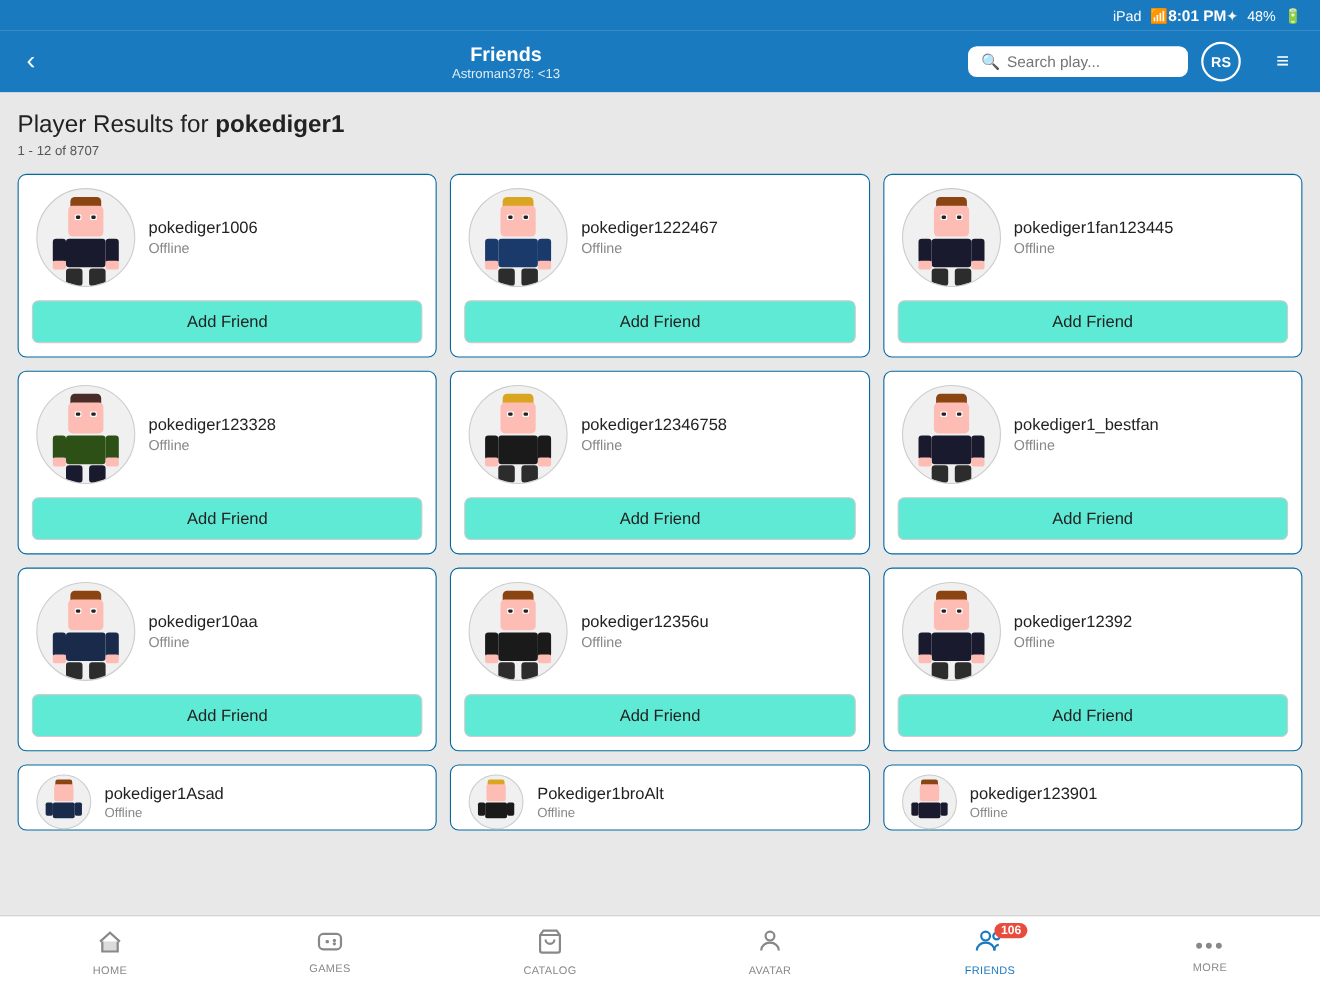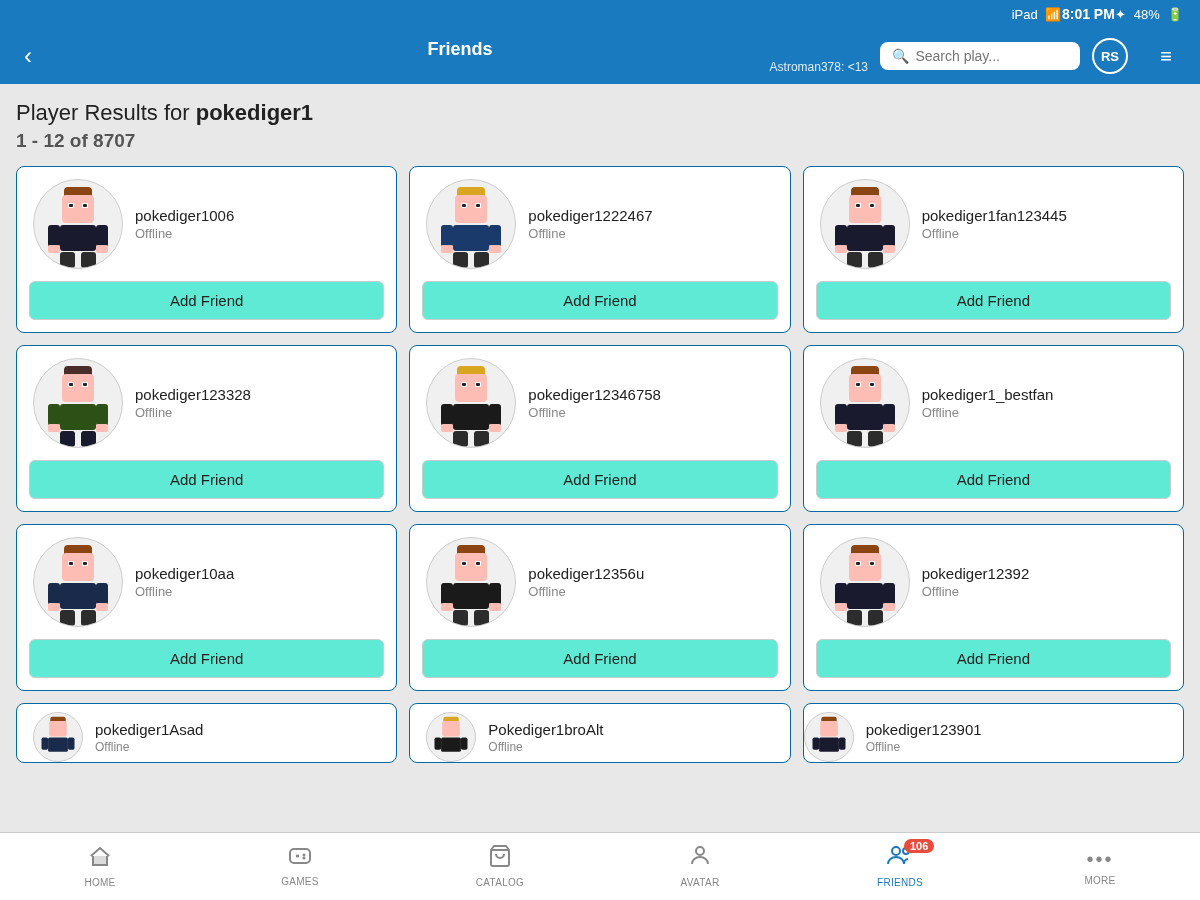--- a/index.html
+++ b/index.html
@@ -51,21 +51,20 @@
     }
     .nav-title-block .title {
       font-size: 18px;
       font-weight: 600;
       display: block;
     }
     .nav-title-block .subtitle {
       font-size: 12px;
       opacity: 0.85;
       display: block;
-      text-align: right;
     }
     .nav-search {
       display: flex;
       align-items: center;
       background: white;
       border-radius: 8px;
       padding: 6px 12px;
       gap: 6px;
       width: 200px;
     }
@@ -105,24 +104,23 @@
       background: #e8e8e8;
     }
     .page-title {
       font-size: 22px;
       font-weight: 400;
       margin-bottom: 4px;
       color: #222;
     }
     .page-title strong { font-weight: 700; }
     .result-count {
-      font-size: 19px;
+      font-size: 12px;
       color: #555;
       margin-bottom: 14px;
-      font-weight: bold;
     }
 
     
     .players-grid {
       display: grid;
       grid-template-columns: repeat(3, 1fr);
       gap: 12px;
     }
 
     .player-card {
@@ -614,21 +612,21 @@
           <rect x="58" y="46" width="12" height="22" rx="3" fill="#1a1a1a"></rect>
         </svg>
       </div>
       <div class="player-details">
         <div class="username">Pokediger1broAlt</div>
         <div class="status" style="color:#888;font-size:12px;">Offline</div>
       </div>
     </div>
   </div>
       <div class="player-card partial">
-    <div class="player-info" style="min-height:60px;padding:8px 0;">
+    <div class="player-info" style="min-height:60px;padding:8px 16px;">
       <div class="avatar-circle" style="width:50px;height:50px;">
         <svg width="44" height="50" viewBox="0 0 80 90" xmlns="http://www.w3.org/2000/svg">
           <rect x="26" y="8" width="28" height="12" rx="4" fill="#8B4513"></rect>
           <rect x="24" y="16" width="32" height="28" rx="4" fill="#FDBCB4"></rect>
           <rect x="22" y="46" width="36" height="26" rx="3" fill="#1a1a2e"></rect>
           <rect x="10" y="46" width="12" height="22" rx="3" fill="#1a1a2e"></rect>
           <rect x="58" y="46" width="12" height="22" rx="3" fill="#1a1a2e"></rect>
         </svg>
       </div>
       <div class="player-details">

